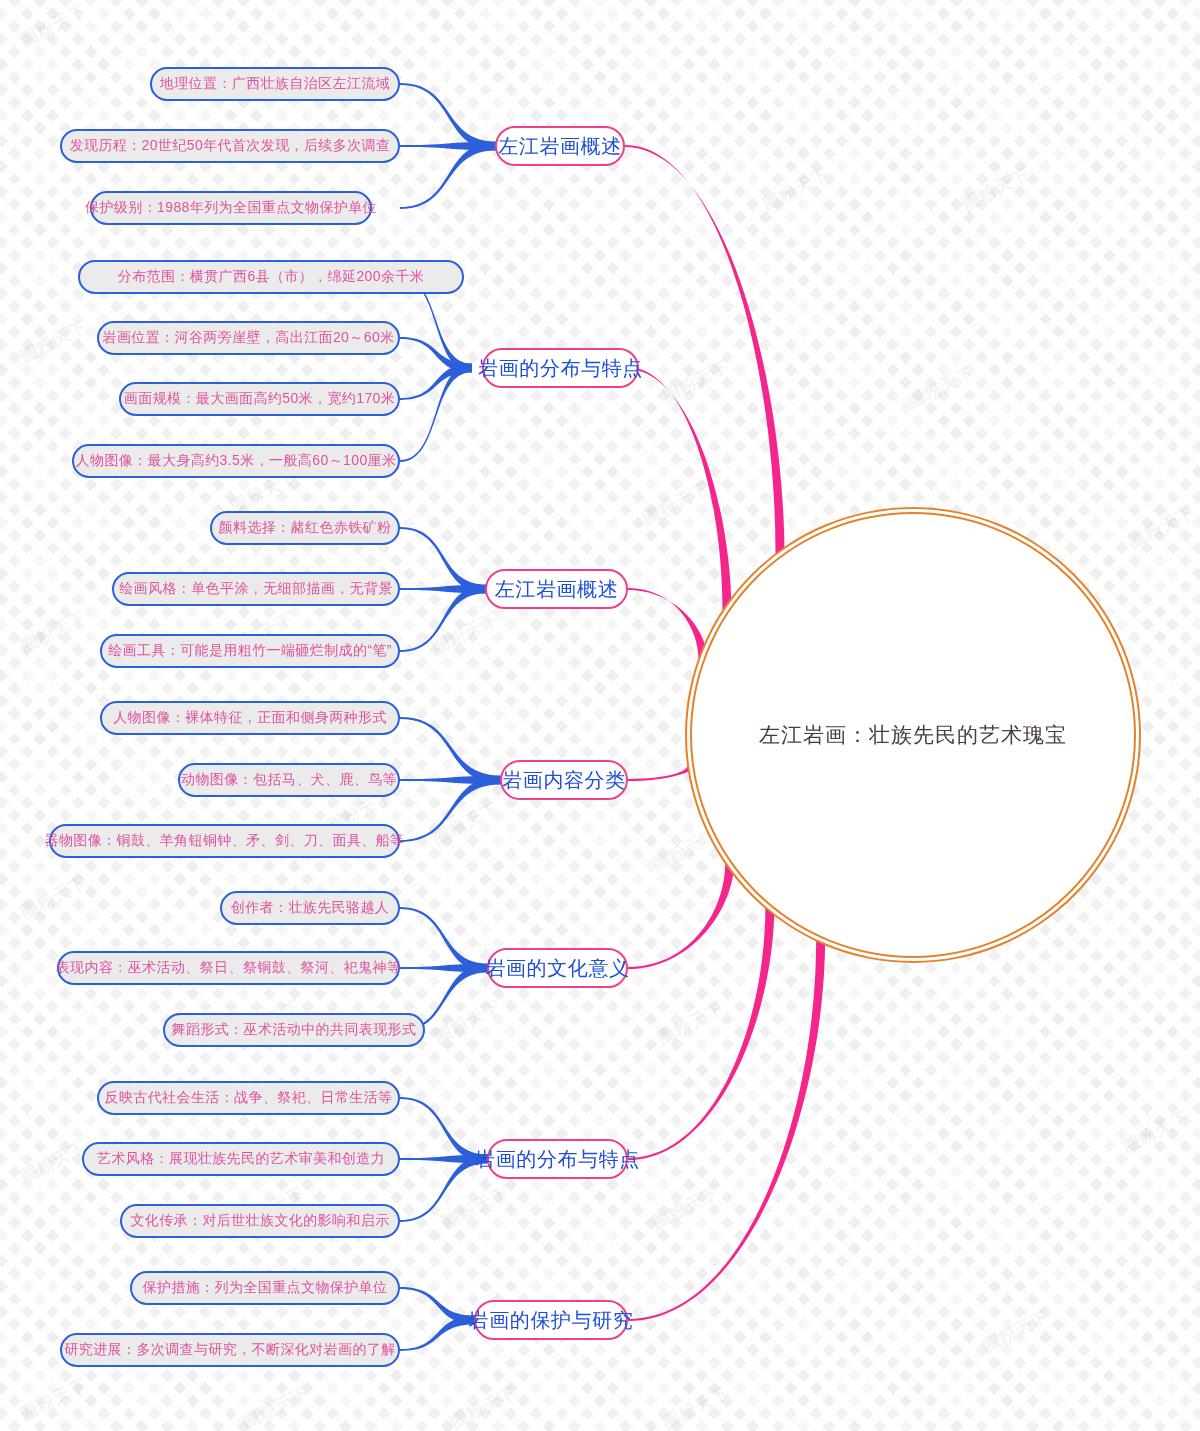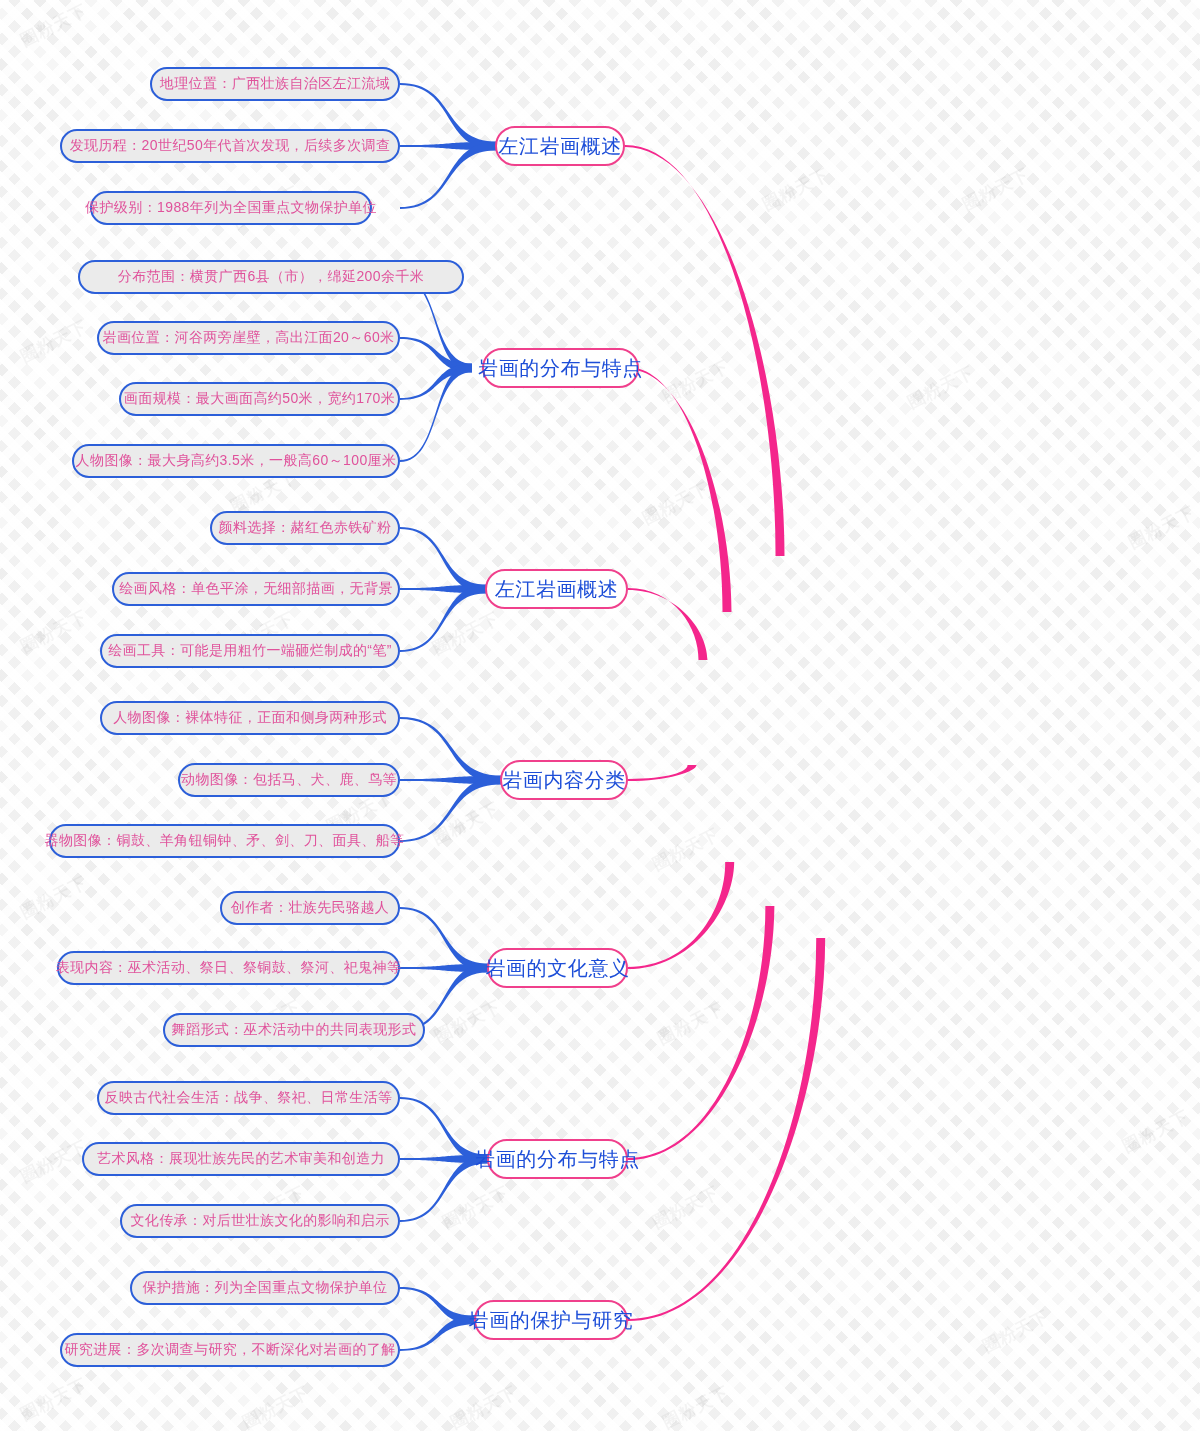--- a/index.html
+++ b/index.html
@@ -197,20 +197,23 @@
       <path d="M 400 1029.1 C 451.62 1029.1, 437.38 963.75, 489 963.75 L 489 972.25 C 437.38 972.25, 451.62 1030.9, 400 1030.9 Z" fill="#2c5fd9" stroke="none"></path>
       <path d="M 628 1157.9 C 715.9554948179889 1157.9, 765.8137013193369 1019.85, 765.3637013193369 906 L 774.3637013193369 906 C 773.9137013193368 1019.85, 715.9554948179889 1160.1, 628 1160.1 Z" fill="#f4268c" stroke="none"></path>
       <path d="M 400 1097.1 C 451.62 1097.1, 437.38 1154.75, 489 1154.75 L 489 1163.25 C 437.38 1163.25, 451.62 1098.9, 400 1098.9 Z" fill="#2c5fd9" stroke="none"></path>
       <path d="M 400 1158.1 C 451.62 1158.1, 437.38 1154.75, 489 1154.75 L 489 1163.25 C 437.38 1163.25, 451.62 1159.9, 400 1159.9 Z" fill="#2c5fd9" stroke="none"></path>
       <path d="M 400 1220.1 C 451.62 1220.1, 437.38 1154.75, 489 1154.75 L 489 1163.25 C 437.38 1163.25, 451.62 1221.9, 400 1221.9 Z" fill="#2c5fd9" stroke="none"></path>
       <path d="M 628 1318.9 C 747.471615434297 1318.9, 816.6461539262855 1109.9, 816.1961539262854 938 L 825.1961539262854 938 C 824.7461539262854 1109.9, 747.471615434297 1321.1, 628 1321.1 Z" fill="#f4268c" stroke="none"></path>
       <path d="M 400 1287.1 C 444.08 1287.1, 431.92 1315.75, 476 1315.75 L 476 1324.25 C 431.92 1324.25, 444.08 1288.9, 400 1288.9 Z" fill="#2c5fd9" stroke="none"></path>
       <path d="M 400 1349.1 C 444.08 1349.1, 431.92 1315.75, 476 1315.75 L 476 1324.25 C 431.92 1324.25, 444.08 1350.9, 400 1350.9 Z" fill="#2c5fd9" stroke="none"></path>
     </svg>
 
+  <div id="central-topic">
+    <div id="central-topic-label">左江岩画：壮族先民的艺术瑰宝</div>
+  </div>
 
   <div id="node-layer">
       <div class="branch-node" style="left: 495px; top: 146px; width: 130px;">
         <span class="branch-label">左江岩画概述</span>
       </div>
       <div class="leaf-node" style="left: 150px; top: 84px; width: 250px;">
         <span class="leaf-label">地理位置：广西壮族自治区左江流域</span>
       </div>
       <div class="leaf-node" style="left: 60px; top: 146px; width: 340px;">
         <span class="leaf-label">发现历程：20世纪50年代首次发现，后续多次调查</span>

